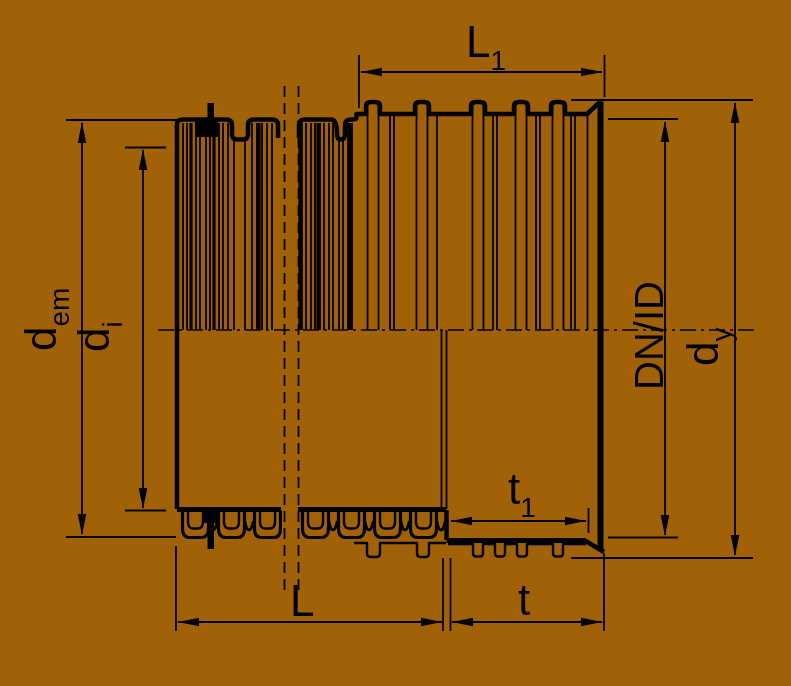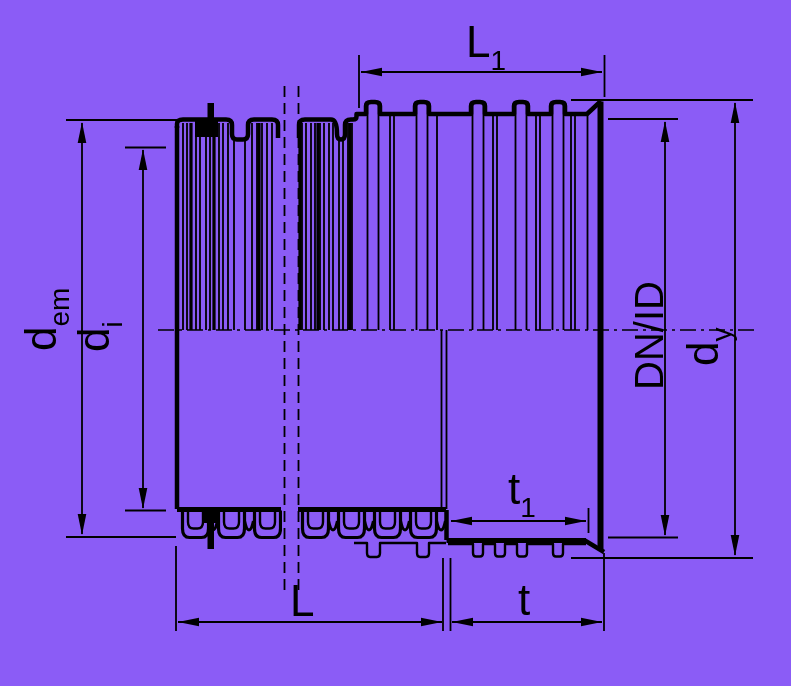--- a/index.html
+++ b/index.html
@@ -1,16 +1,16 @@
 <!DOCTYPE html>
 <html><head>
 <meta charset="utf-8">
 <style>
   html,body{margin:0;padding:0;background:#ffffff;}
-  .stage{position:relative;width:791px;height:686px;background:#8b5cf6;overflow:hidden;}
+  .stage{position:relative;width:791px;height:686px;background:#a16207;overflow:hidden;}
   svg{display:block;}
   .lbl{font-family:"Liberation Sans","DejaVu Sans",sans-serif;font-size:44px;fill:#000;}
   .lbl .sub{font-size:28px;}
   .lbl-mid{font-family:"Liberation Sans","DejaVu Sans",sans-serif;font-size:40px;fill:#000;}
   .thin{stroke:#000;stroke-width:1.8;fill:none;}
   .med{stroke:#000;stroke-width:3.2;fill:none;}
   .thick{stroke:#000;stroke-width:4.5;fill:none;stroke-linejoin:round;}
   .xthick{stroke:#000;stroke-width:5;fill:none;}
   .dim{stroke:#000;stroke-width:1.8;fill:none;}
   .cupo{stroke:#000;stroke-width:3.2;fill:none;}

